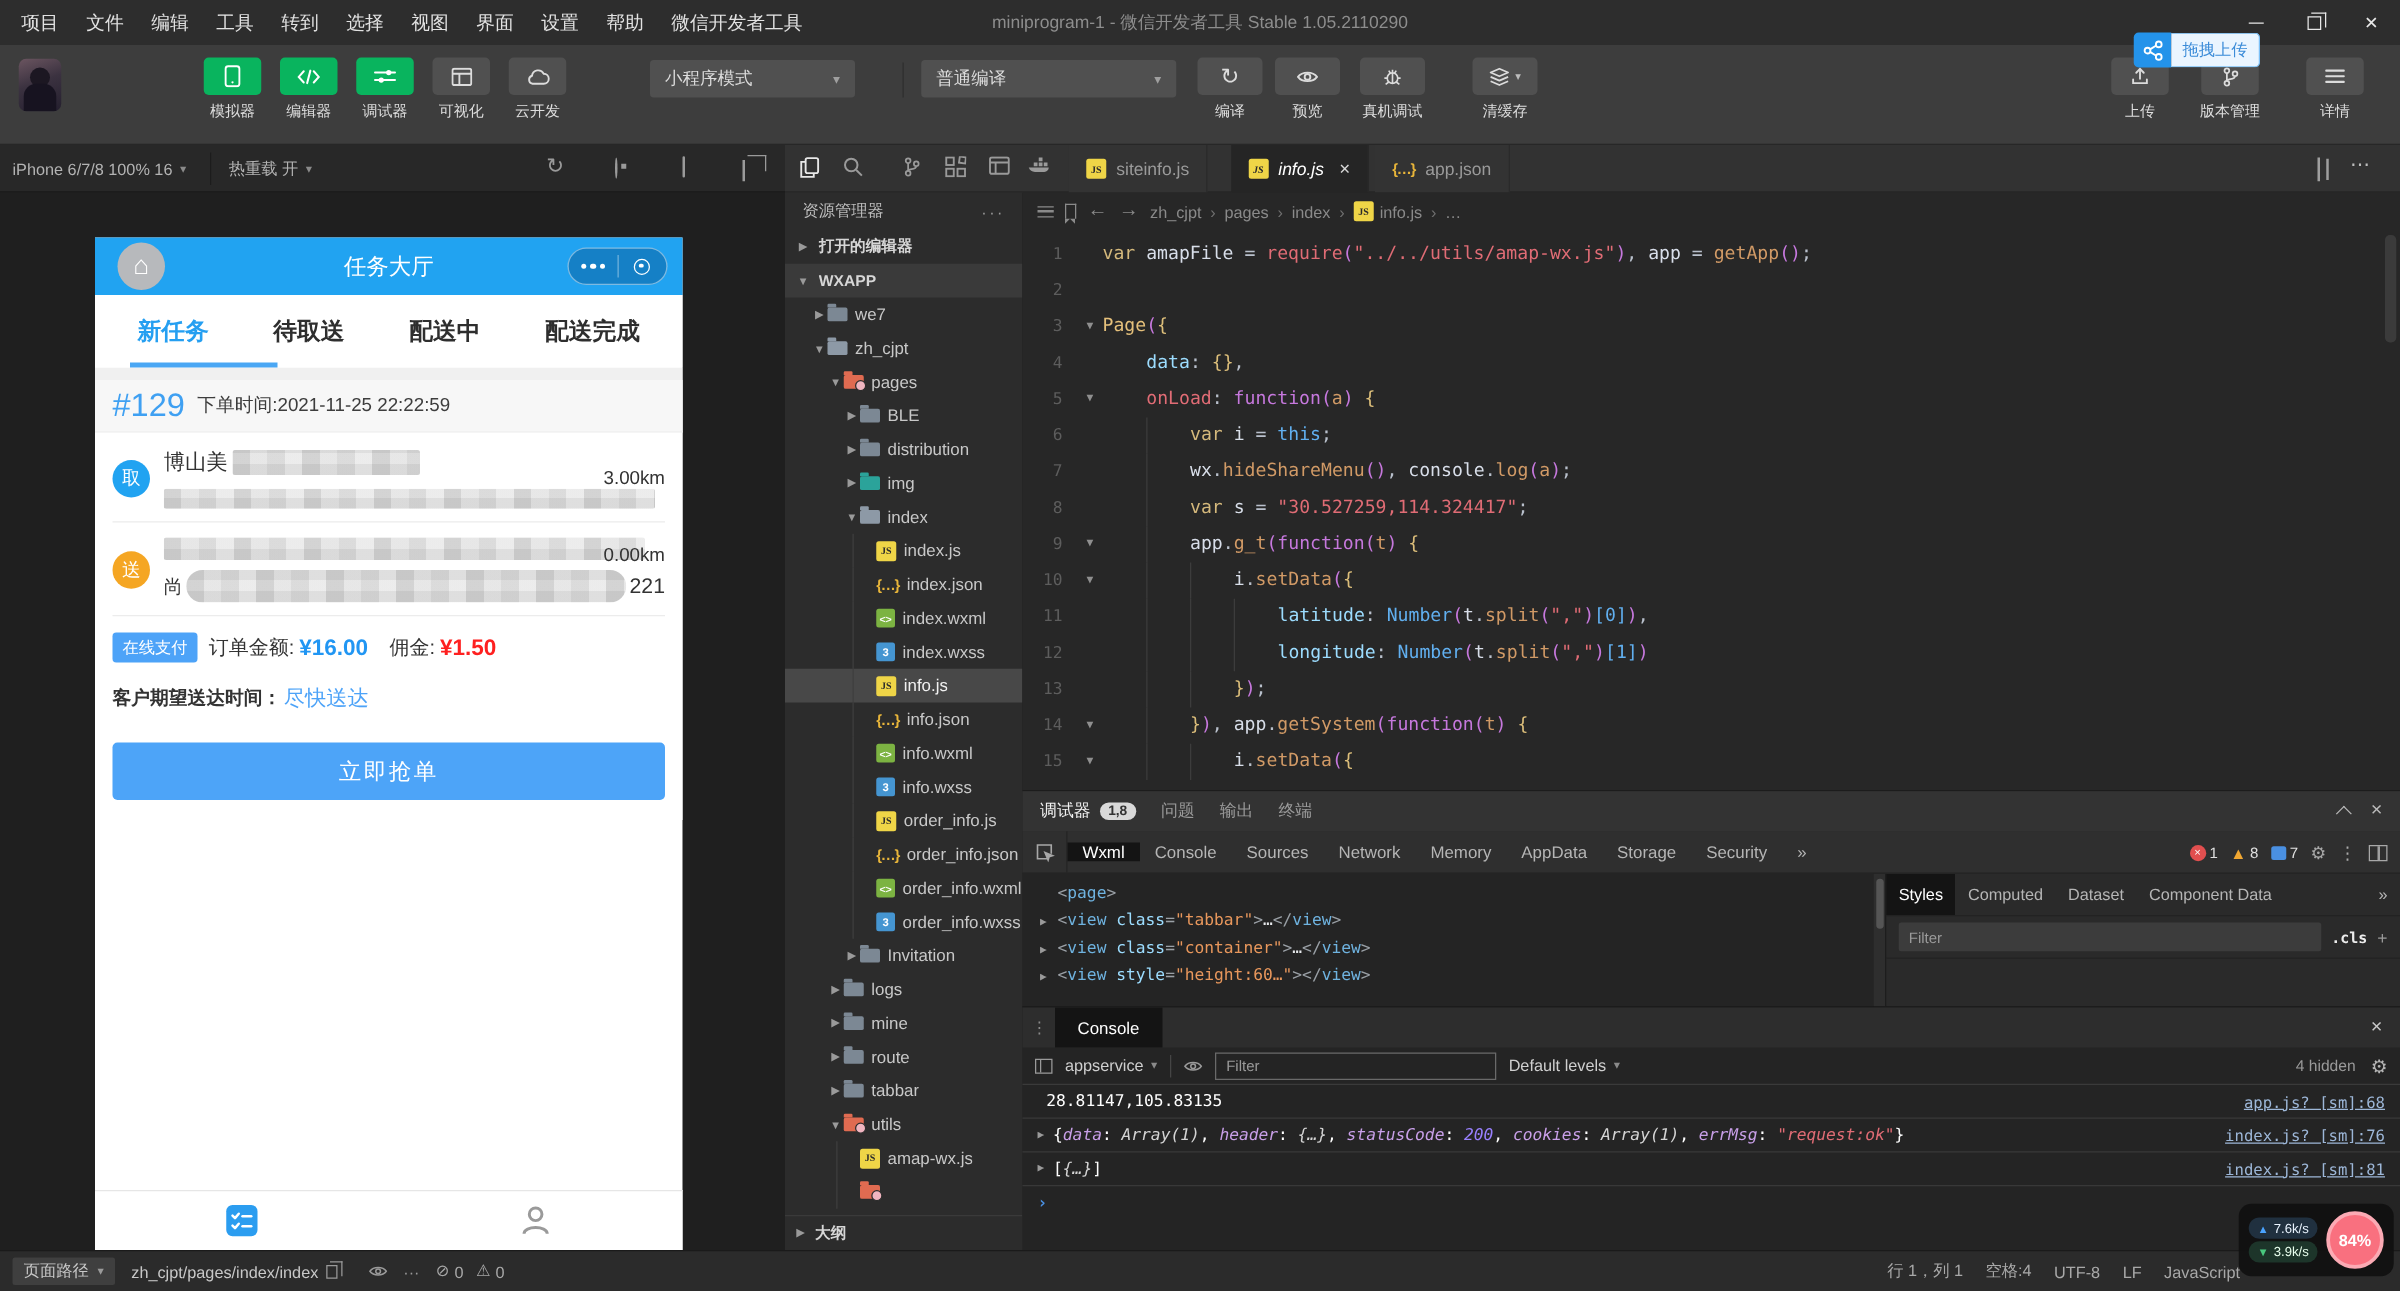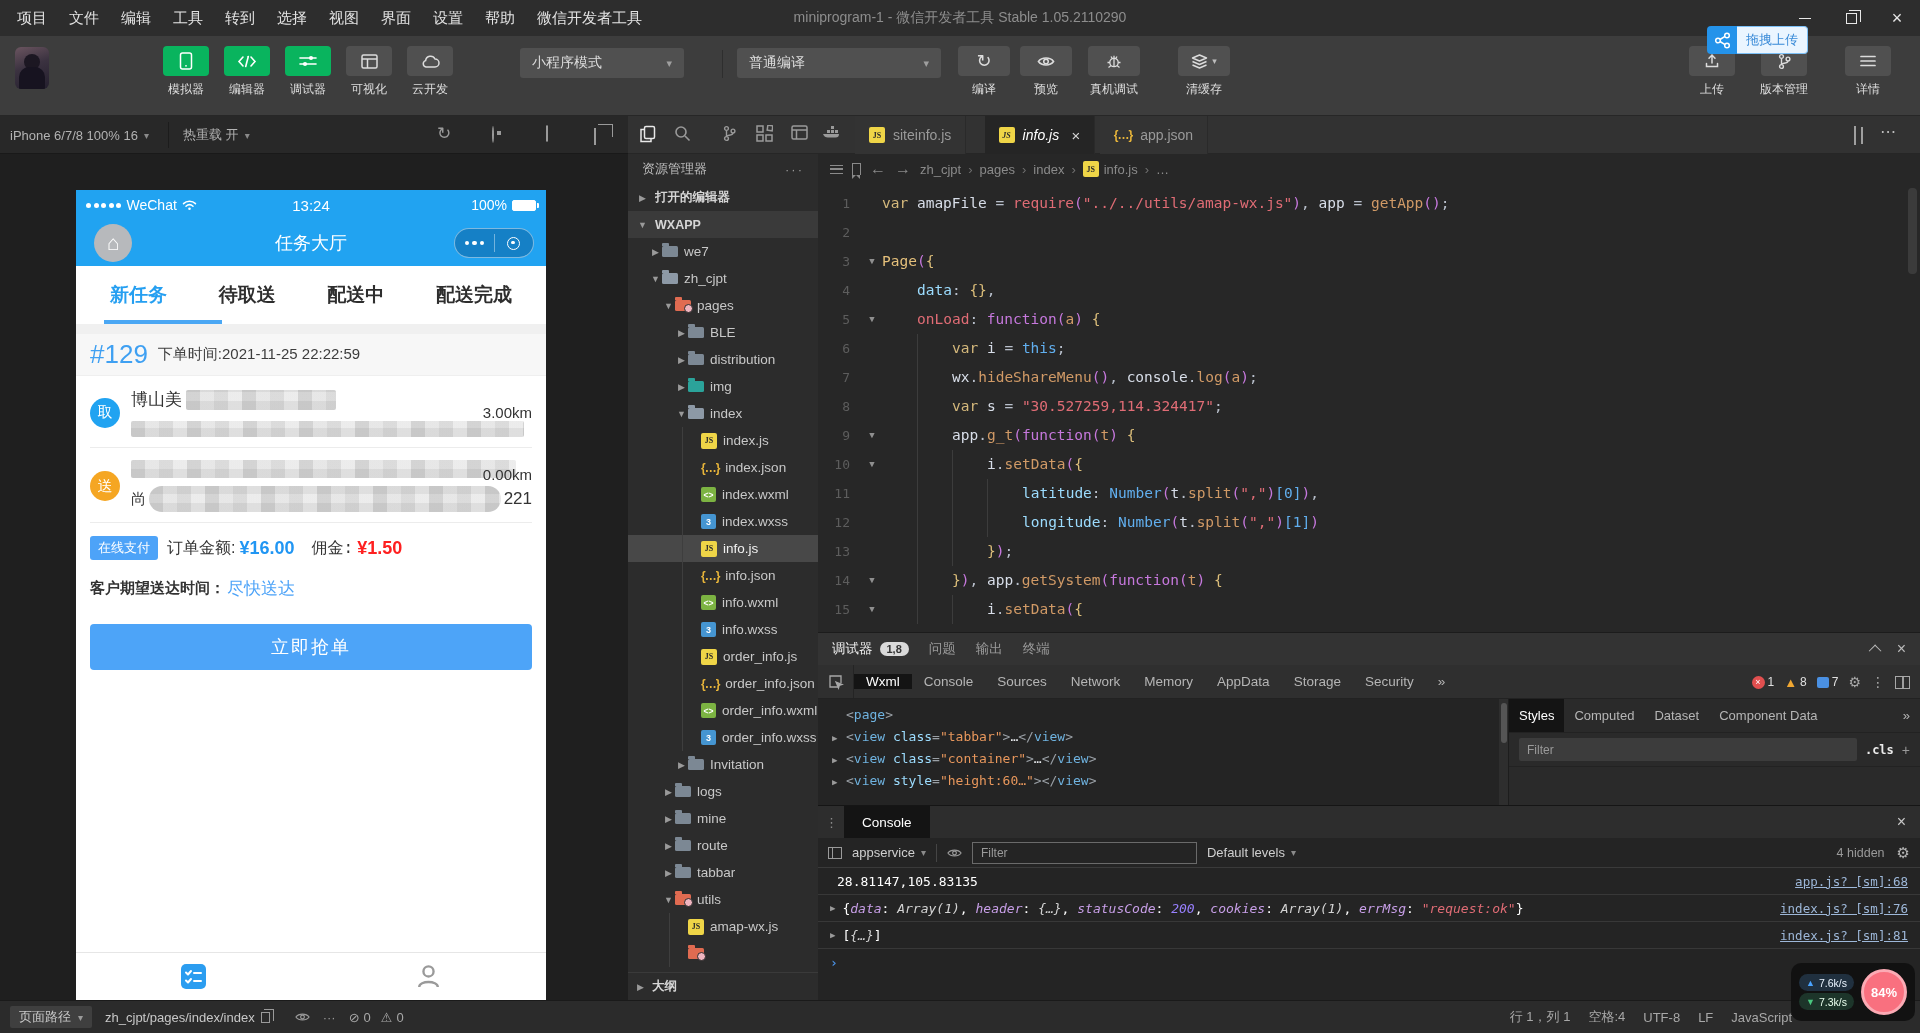--- a/index.html
+++ b/index.html
@@ -409,42 +409,20 @@
         <span>热重载 开</span>
         <span style="color:#8a8a8a;font-size:10px;">▾</span>
       </div>
       <div class="simbar-ic" style="left:437px;top:7px;font-size:17px;">↻</div>
       <div class="simbar-ic" style="left:492px;top:11px;"><span class="stop-ic"></span></div>
       <div class="simbar-ic" style="left:546px;top:10px;"><span class="phone-ic"></span></div>
       <div class="simbar-ic" style="left:594px;top:13px;"><span class="multi-ic"></span></div>
     </div>
 
     <div id="phone">
-      <div id="p-status">
-        <span class="flex">
-          <span class="sig-dot"></span>
-            <span class="sig-dot"></span>
-            <span class="sig-dot"></span>
-            <span class="sig-dot"></span>
-            <span class="sig-dot"></span>
-        </span>
-        <span style="margin-left:3px;">WeChat</span>
-        <span class="ic" style="margin-left:5px;">
-          <svg width="15" height="12" viewBox="0 0 16 13" fill="none" stroke="#fff" stroke-width="1.6" stroke-linecap="round">
-            <path d="M1.5 5 C5 1.5 11 1.5 14.5 5"></path>
-              <path d="M4.2 7.8 C6.4 5.8 9.6 5.8 11.8 7.8"></path>
-              <circle cx="8" cy="10.6" r="1.4" fill="#fff" stroke="none"></circle>
-          </svg>
-        </span>
-        <span id="p-time">13:24</span>
-        <span id="p-batt-group">
-          <span>100%</span>
-          <span class="batt"></span>
-        </span>
-      </div>
       <div id="p-nav">
         <div id="home-btn">
             <span>⌂</span>
           </div>
         <div id="p-title">任务大厅</div>
         <div id="capsule">
           <div class="half">
               <span class="cdot"></span>
               <span class="cdot"></span>
               <span class="cdot"></span>
@@ -491,21 +469,21 @@
               <span style="font-size:17px;color:#333;">221</span>
             </div>
           </div>
           <span class="dist" style="top:18px;">0.00km</span>
         </div>
         <div class="hr"></div>
         <div id="pay-row">
           <span id="pay-badge">在线支付</span>
           <span class="pay-label">订单金额:</span>
           <span id="amount" style="margin-left:-5px;">¥16.00</span>
-          <span class="pay-label" style="margin-left:8px;font-family:Liberation Mono, monospace;">佣金:</span>
+          <span class="pay-label" style="margin-left:8px;">佣金:</span>
           <span id="commission" style="margin-left:-5px;">¥1.50</span>
         </div>
         <div id="expect-row">
           <span>客户期望送达时间：</span>
           <span id="expect-val">尽快送达</span>
         </div>
         <div id="grab-btn">立即抢单</div>
       </div>
 
       <div id="p-footer">
@@ -1016,17 +994,17 @@
 </div>
 
 <div id="netbox">
   <div>
     <div class="nb">
         <span class="up">▲</span>
         <span>7.6k/s</span>
       </div>
     <div class="nb green">
         <span class="dn">▼</span>
-        <span>7.3k/s</span>
+        <span>3.9k/s</span>
       </div>
   </div>
   <div id="cpu-circle">84%</div>
 </div>
 
 </body></html>

